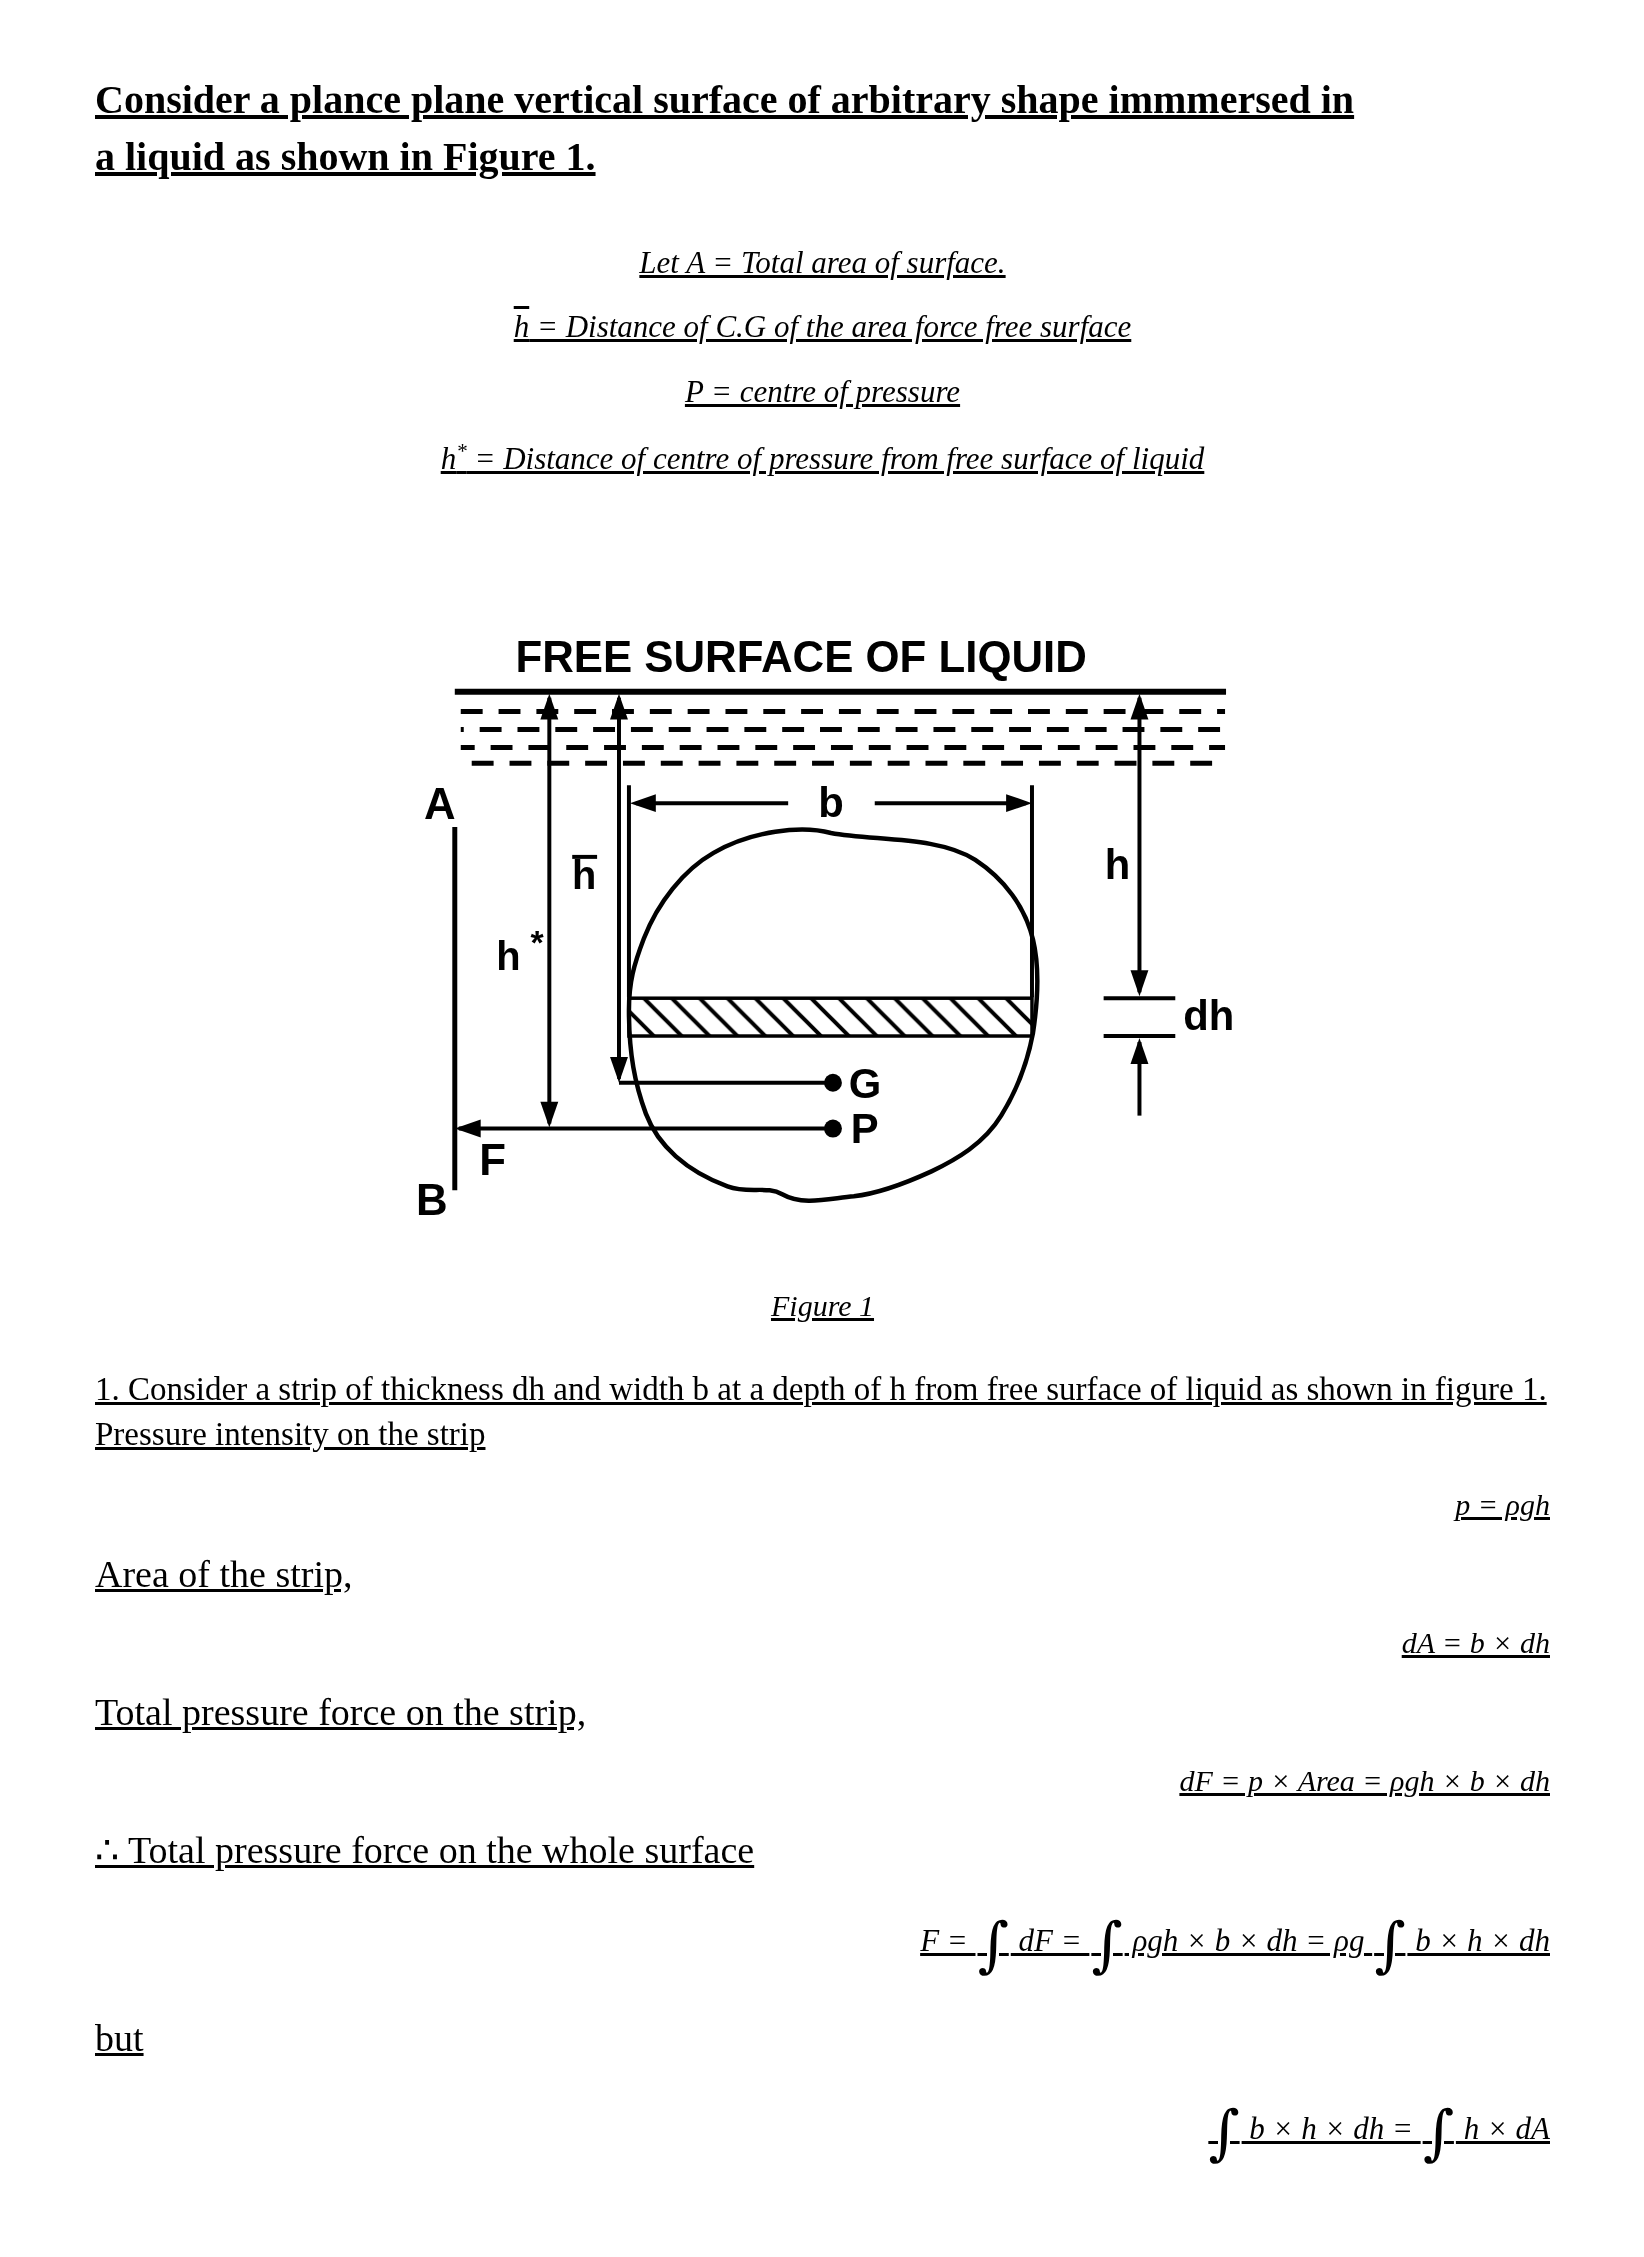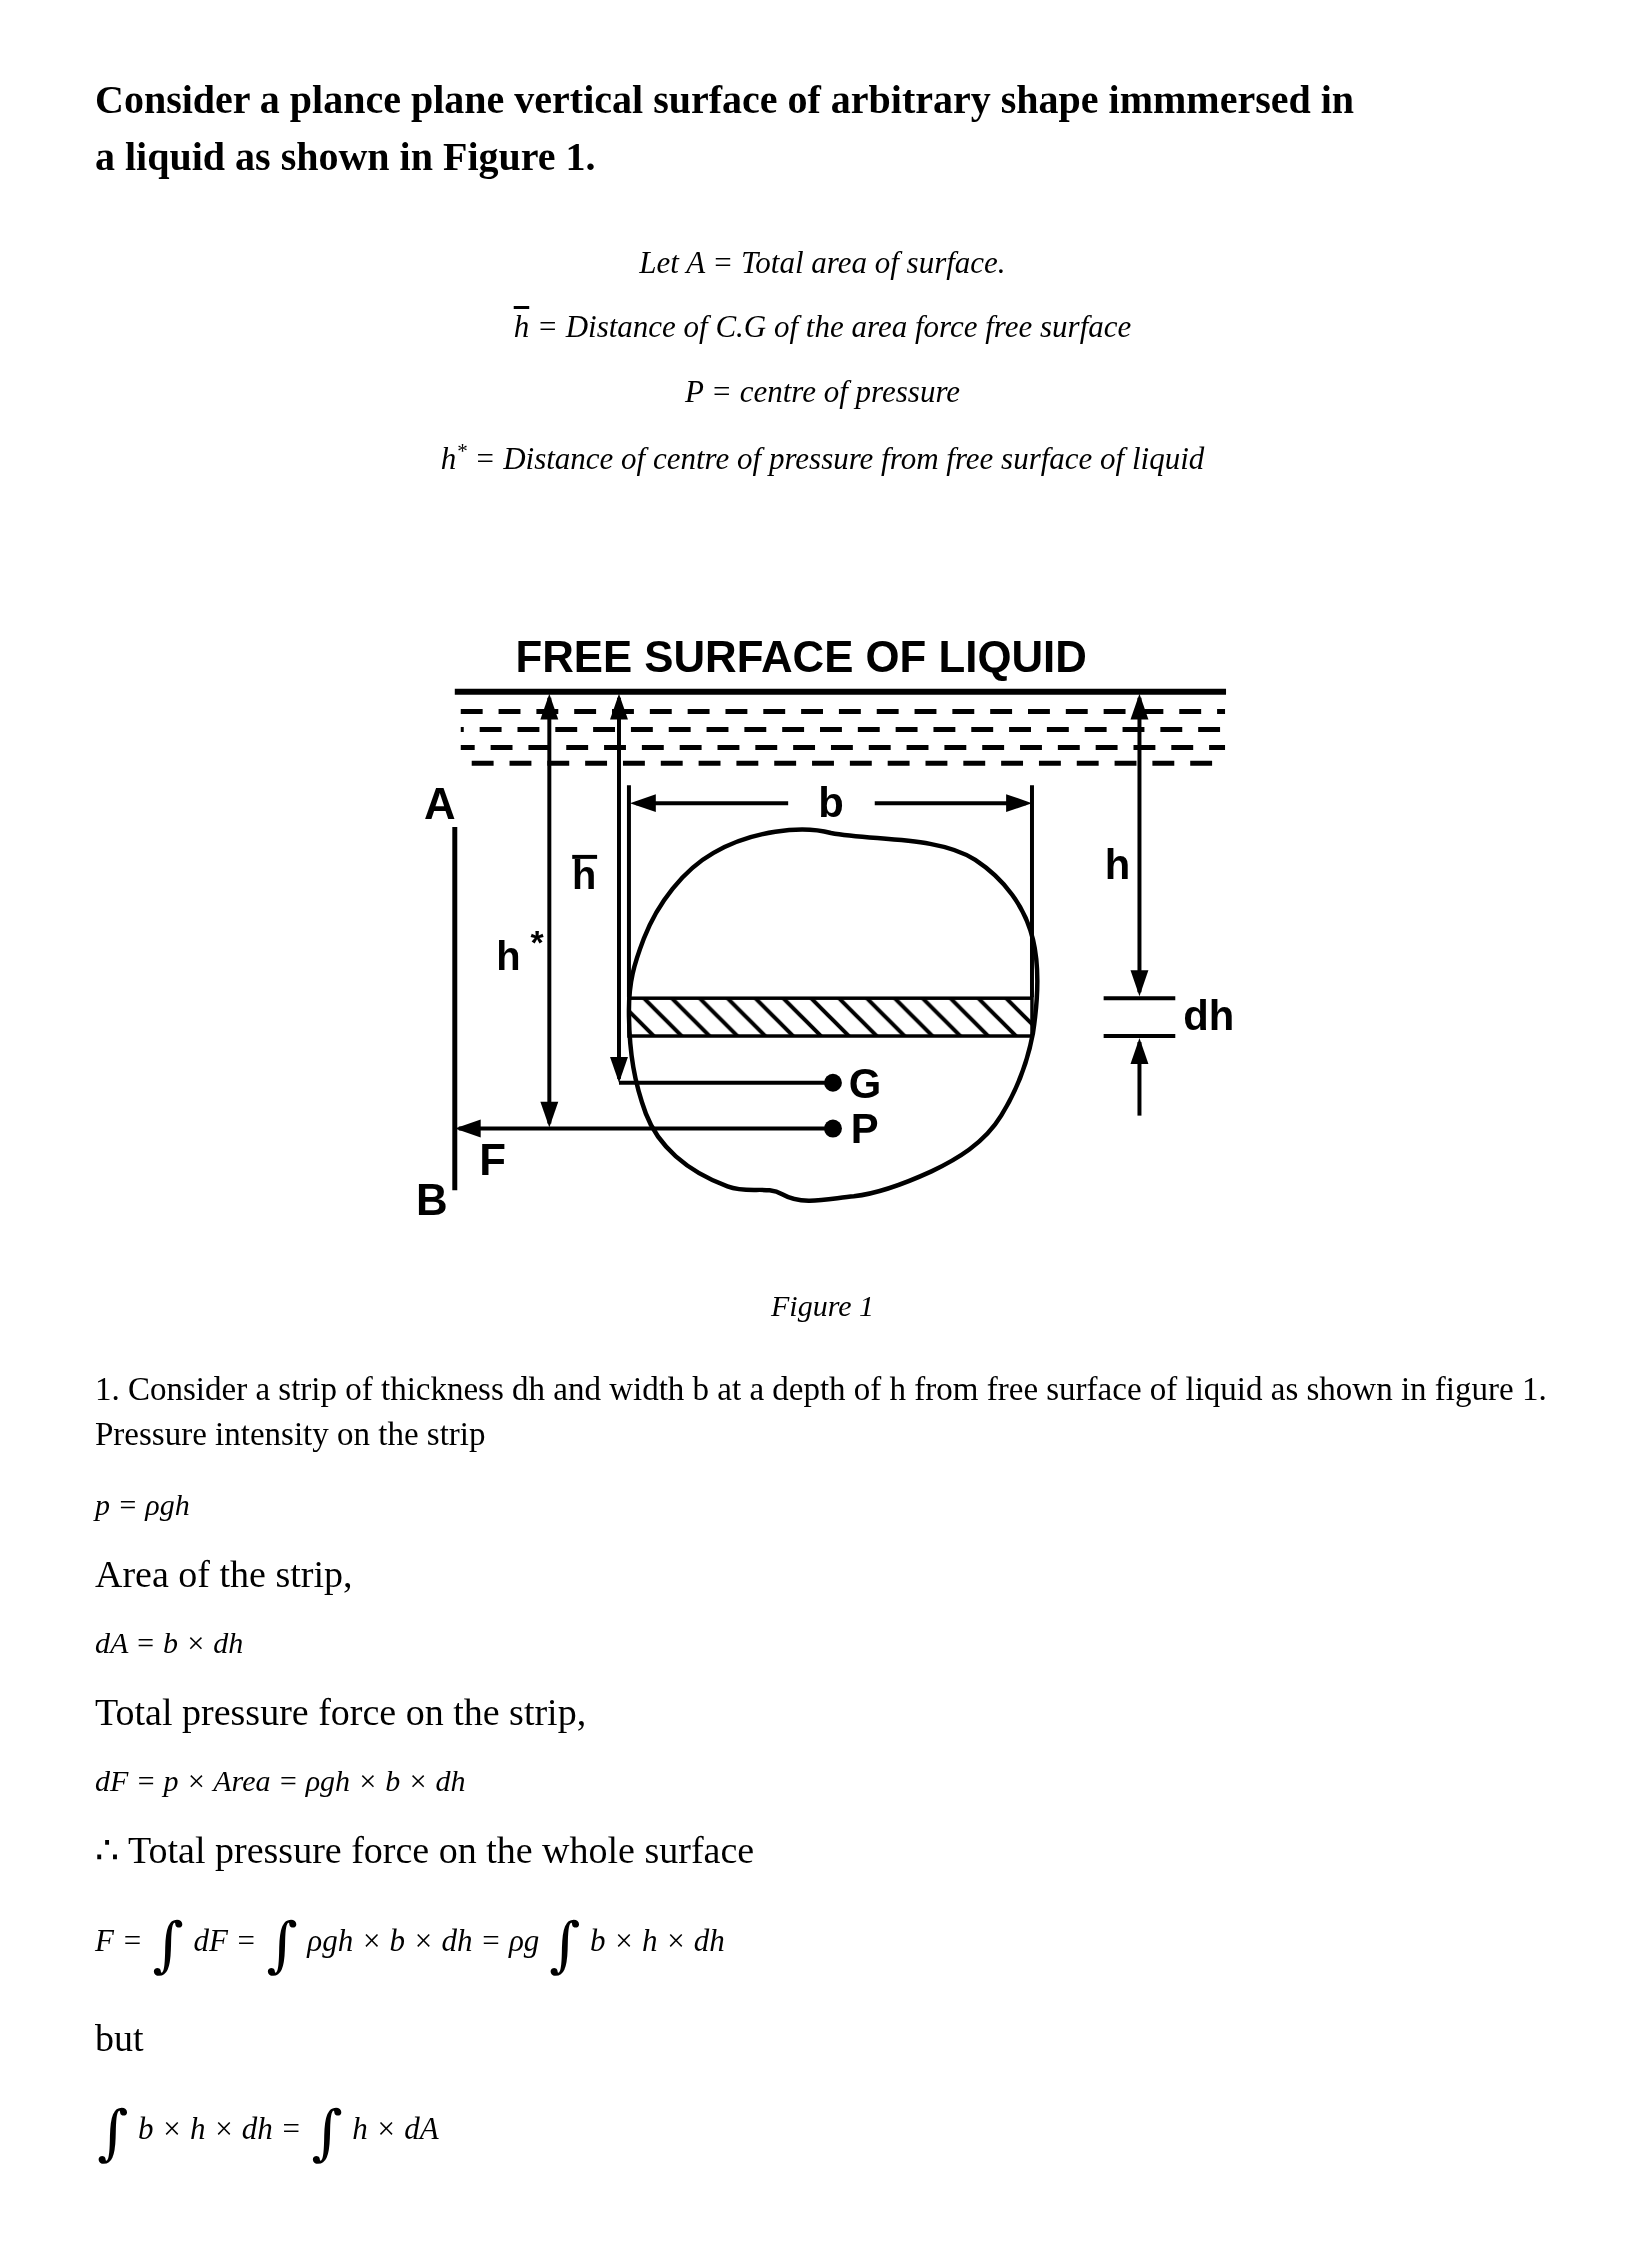--- a/index.html
+++ b/index.html
@@ -5,20 +5,21 @@
   * { margin: 0; padding: 0; box-sizing: border-box; }
   html, body { background: #ffffff; }
   .doc {
     width: 1645px;
     height: 2182px;
     background: #ffffff;
     color: #000;
     font-family: "Liberation Serif", "DejaVu Serif", serif;
     overflow: hidden;
     position: relative;
+    text-decoration: underline;
   }
   .content { padding: 0 95px; }
   .title {
     margin-top: 72px;
     max-width: 1274px;
     font-size: 40px;
     font-weight: bold;
     line-height: 1.42;
     font-family: "Liberation Serif", "DejaVu Serif", serif;
   }
@@ -49,21 +50,21 @@
     margin-top: 44px;
     font-size: 33px;
     line-height: 1.38;
   }
   .label-line {
     margin-top: 30px;
     font-size: 38px;
   }
   .eq {
     margin-top: 30px;
-    text-align: left;
+    text-align: right;
     font-style: italic;
     font-size: 30px;
   }
   .eq-big {
     margin-top: 24px;
     line-height: 90px;
     font-size: 31px;
   }
   .eq-big .seg { font-style: italic; }
   .intg {

